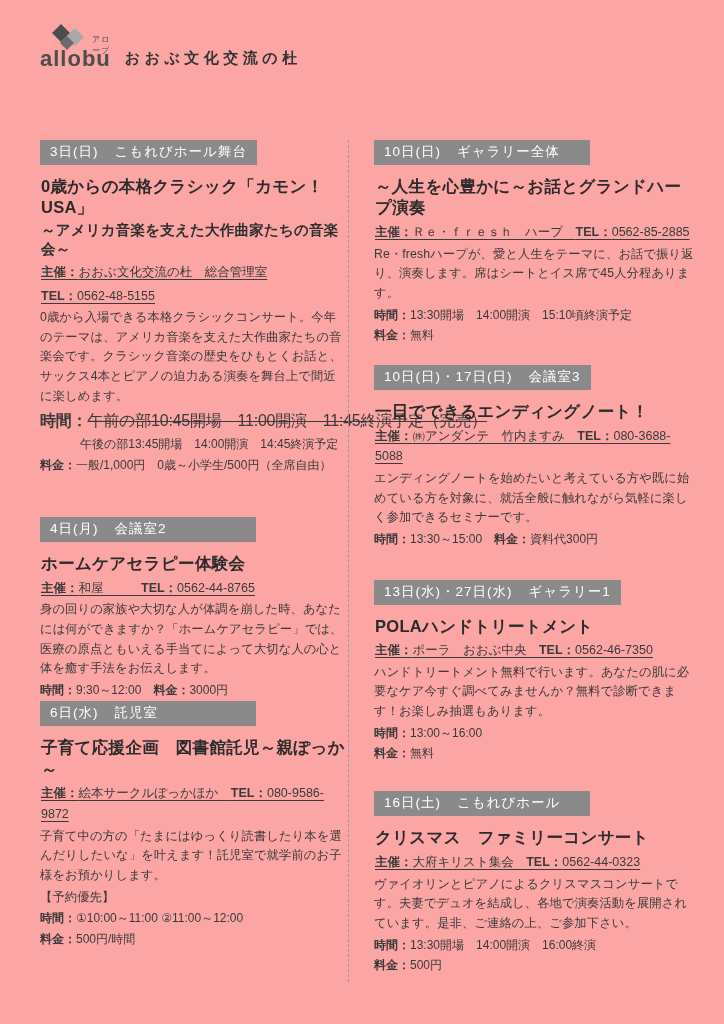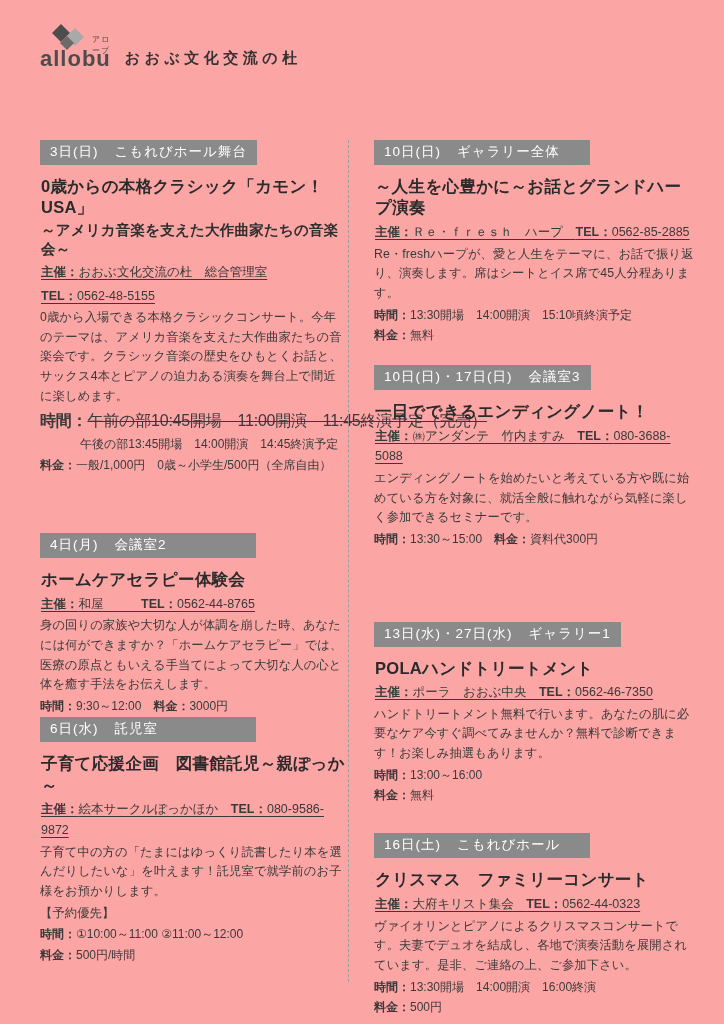--- a/index.html
+++ b/index.html
@@ -22,25 +22,25 @@
   .title-year{font-size:21px;font-weight:600;letter-spacing:.5px;vertical-align:baseline;}
   .title-main{font-size:31px;font-weight:700;letter-spacing:1px;}
   .doc-note{position:absolute;right:32px;top:94px;font-size:10.5px;color:#3c3c3c;letter-spacing:.2px;}
   
   .columns{display:flex;padding:36px 26px 0 40px;align-items:flex-start;}
   .col-left{width:308px;flex:none;}
   .divider{flex:none;width:0;border-left:1px dashed #9c9c9c;height:842px;}
   .col-right{flex:1;padding-left:25px;min-width:0;}
   
   .event{margin-bottom:0;}
-  .col-left .event:nth-of-type(1){margin-bottom:58px;}
+  .col-left .event:nth-of-type(1){margin-bottom:42px;}
   .col-left .event:nth-of-type(2){}
   .col-left .event:nth-of-type(3){margin-bottom:50px;}
   .col-right .event:nth-of-type(1){margin-bottom:20px;}
-  .col-right .event:nth-of-type(2){margin-bottom:72px;}
+  .col-right .event:nth-of-type(2){margin-bottom:30px;}
   .col-right .event:nth-of-type(3){margin-bottom:28px;}
   .col-right .event:nth-of-type(4){margin-bottom:44px;}
   .bar{display:inline-block;min-width:216px;box-sizing:border-box;background:var(--bar-bg);
        color:var(--bar-text);font-size:13.5px;padding:3px 10px 4px;letter-spacing:1px;margin-bottom:6px;}
   .bar-venue{margin-left:16px;}
   .r-title{font-size:16.5px;font-weight:bold;color:#2b2b2b;margin:5px 0 2px 1px;letter-spacing:.3px;line-height:1.3;}
   .r-subtitle{font-size:14.5px;font-weight:bold;color:#2f2f2f;margin:2px 0 3px 1px;letter-spacing:.2px;}
   .r-org{font-size:12.5px;margin:3px 0 2px 1px;line-height:1.65;
          text-decoration:underline;text-underline-offset:3px;}
   .r-text{font-size:12.3px;margin:2px 0;line-height:1.6;letter-spacing:.1px;}

